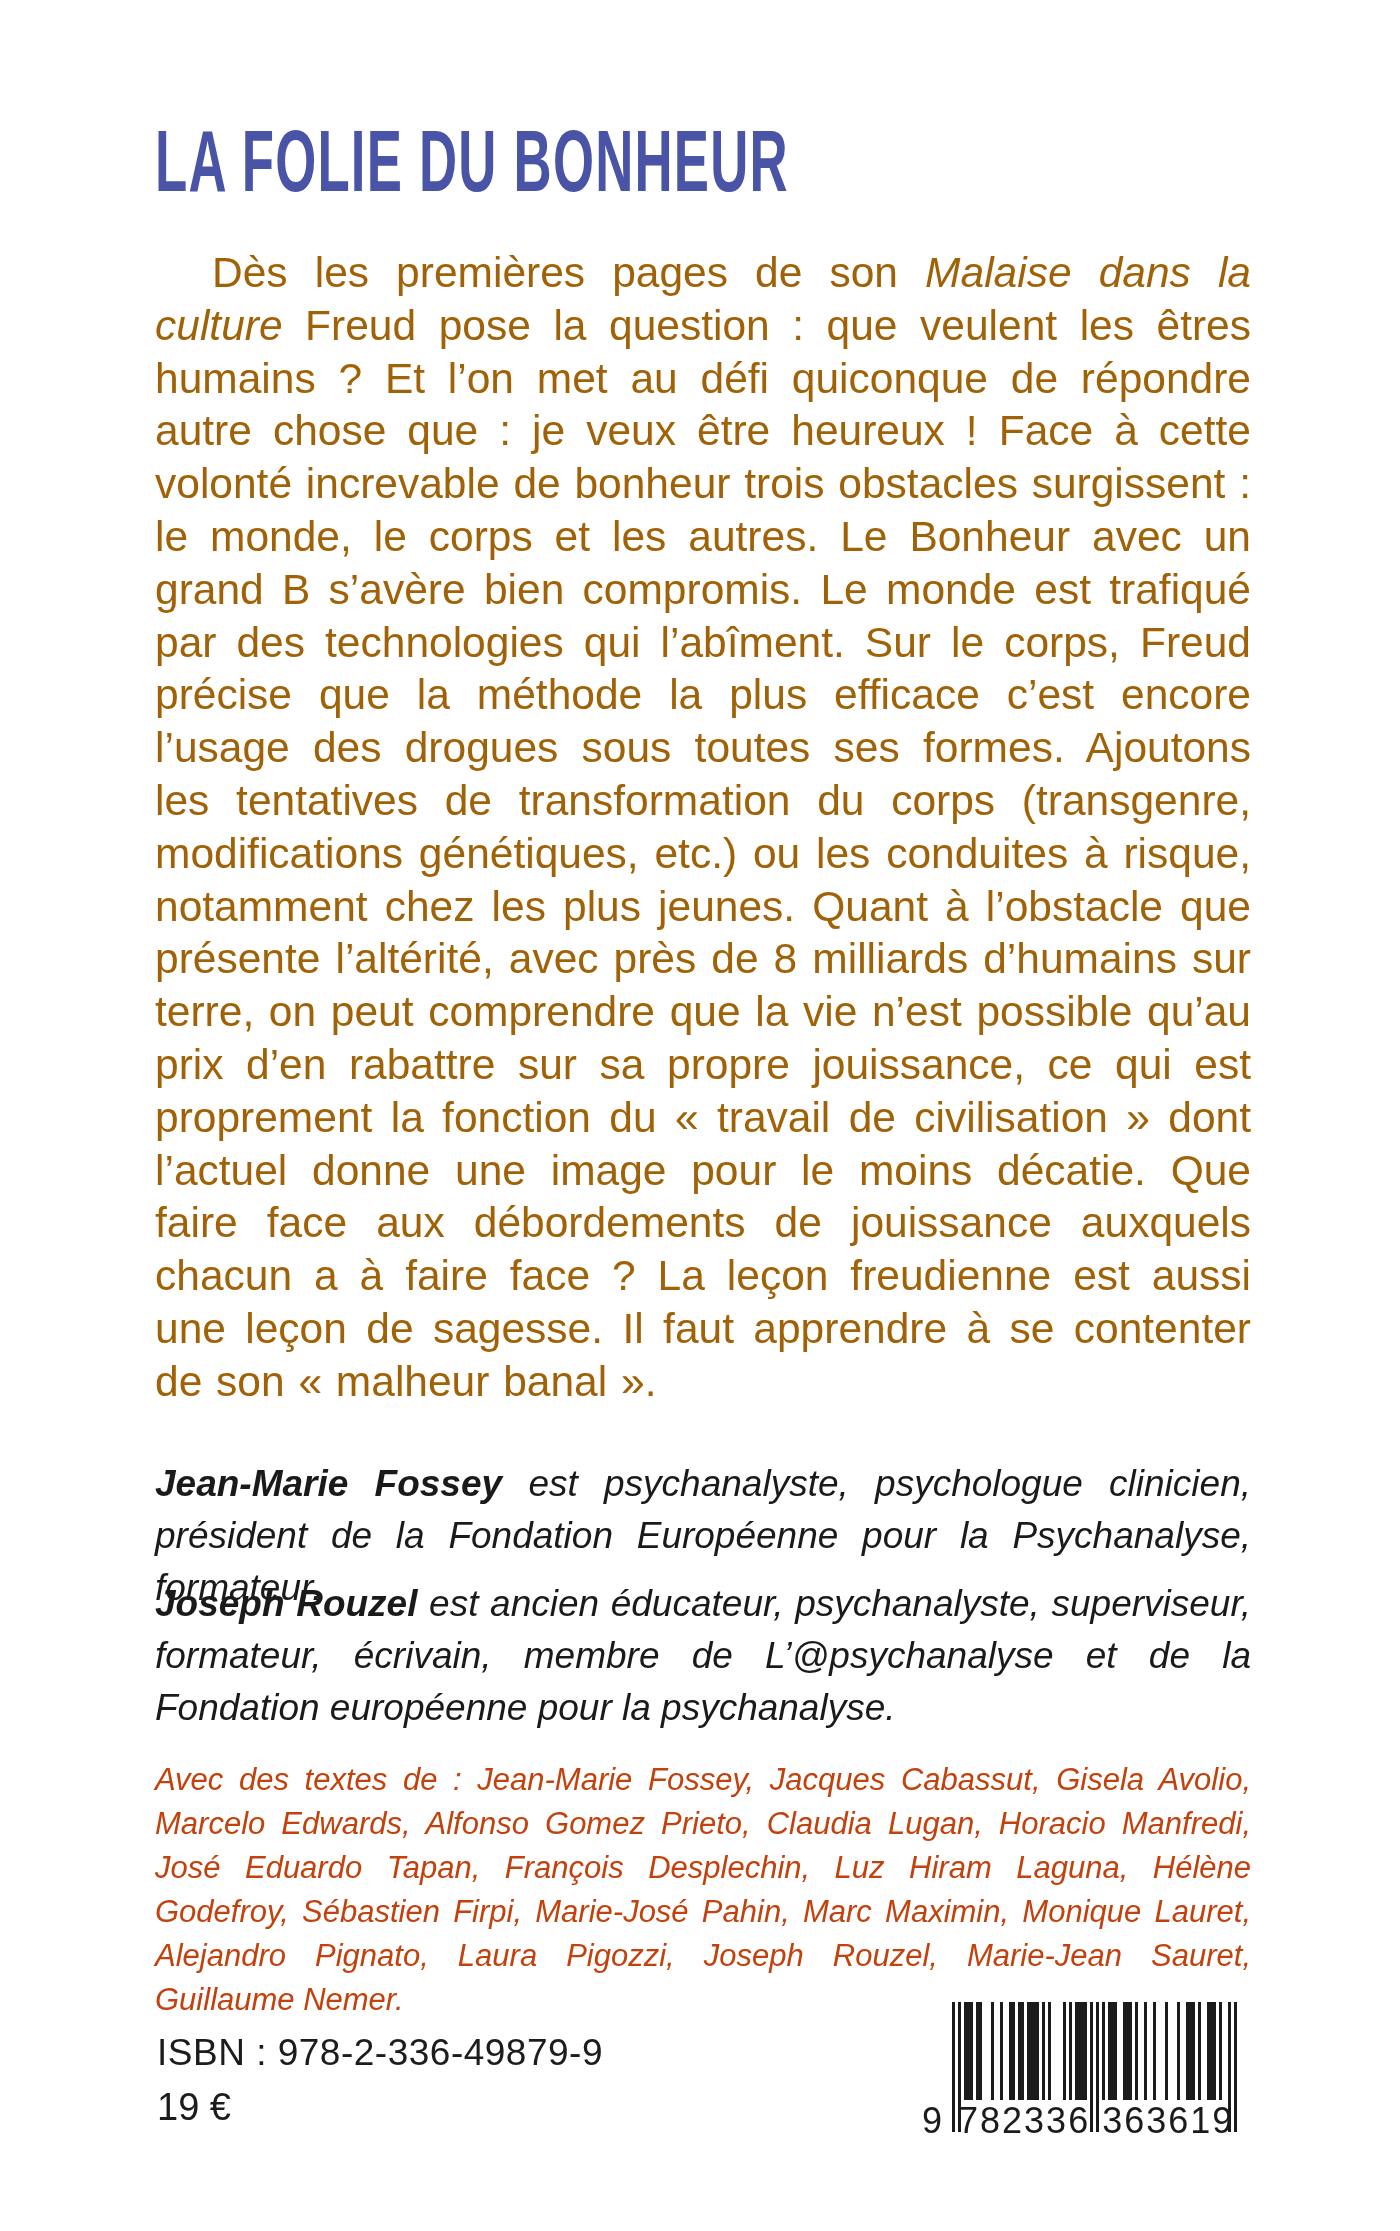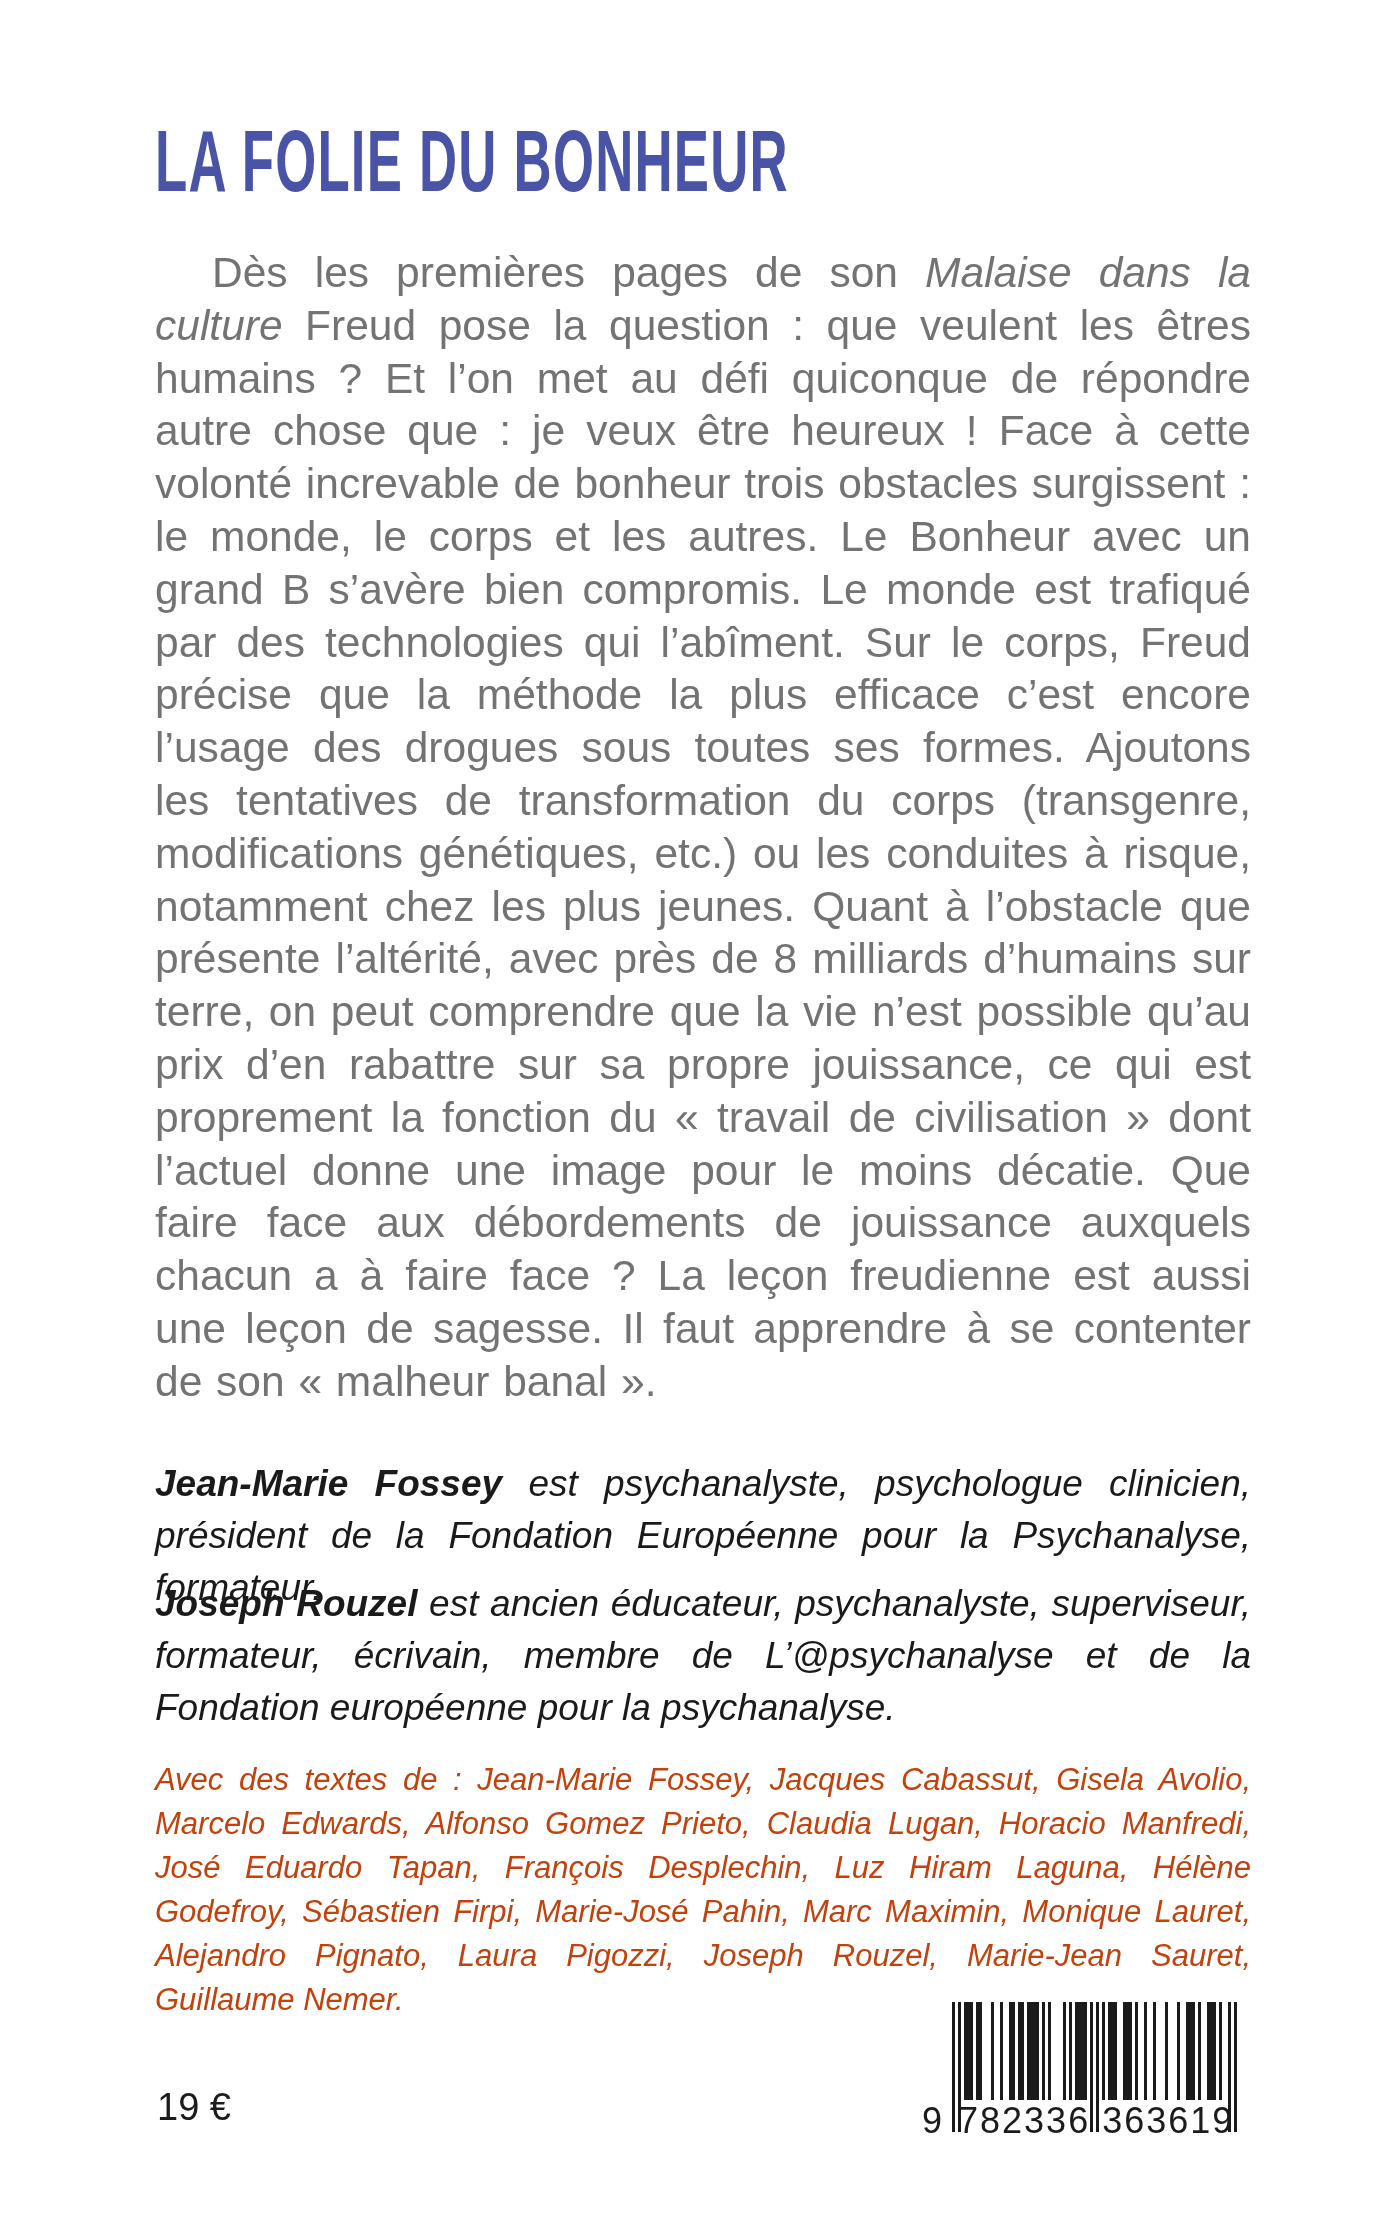--- a/index.html
+++ b/index.html
@@ -36,21 +36,21 @@
     position: absolute;
     left: 155px;
     top: 247px;
     width: 1096px;
     margin: 0;
     font-size: 42.5px;
     line-height: 52.8px;
     text-align: justify;
     text-indent: 57px;
     word-spacing: 2px;
-    color: #737373;
+    color: #a16207;
   }
   .synopsis .it { font-style: italic; }
   .bio {
     position: absolute;
     left: 155px;
     width: 1096px;
     margin: 0;
     font-size: 37px;
     line-height: 52px;
     font-style: italic;
@@ -126,20 +126,21 @@
   <h1 class="book-title">LA FOLIE DU BONHEUR</h1>
 
   <p class="synopsis"><span>Dès les premières pages de son </span><span class="it">Malaise dans la culture</span><span> Freud pose la question : que veulent les êtres humains ? Et l’on met au défi quiconque de répondre autre chose que : je veux être heureux ! Face à cette volonté increvable de bonheur trois obstacles surgissent : le monde, le corps et les autres. Le Bonheur avec un grand B s’avère bien compromis. Le monde est trafiqué par des technologies qui l’abîment. Sur le corps, Freud précise que la méthode la plus efficace c’est encore l’usage des drogues sous toutes ses formes. Ajoutons les tentatives de transformation du corps (transgenre, modifications génétiques, etc.) ou les conduites à risque, notamment chez les plus jeunes. Quant à l’obstacle que présente l’altérité, avec près de 8 milliards d’humains sur terre, on peut comprendre que la vie n’est possible qu’au prix d’en rabattre sur sa propre jouissance, ce qui est proprement la fonction du « travail de civilisation » dont l’actuel donne une image pour le moins décatie. Que faire face aux débordements de jouissance auxquels chacun a à faire face ? La leçon freudienne est aussi une leçon de sagesse. Il faut apprendre à se contenter de son « malheur banal ».</span></p>
 
   <p class="bio bio-2"><span class="author-name">Joseph Rouzel</span><span> est ancien éducateur, psychanalyste, superviseur, formateur, écrivain, membre de L’@psychanalyse et de la Fondation européenne pour la psychanalyse.</span></p>
 
   <p class="bio bio-1"><span class="author-name">Jean-Marie Fossey</span><span> est psychanalyste, psychologue clinicien, président de la Fondation Européenne pour la Psychanalyse, formateur.</span></p>
 
   <p class="contributors">Avec des textes de : Jean-Marie Fossey, Jacques Cabassut, Gisela Avolio, Marcelo Edwards, Alfonso Gomez Prieto, Claudia Lugan, Horacio Manfredi, José Eduardo Tapan, François Desplechin, Luz Hiram Laguna, Hélène Godefroy, Sébastien Firpi, Marie-José Pahin, Marc Maximin, Monique Lauret, Alejandro Pignato, Laura Pigozzi, Joseph Rouzel, Marie-Jean Sauret, Guillaume Nemer.</p>
 
+  <div class="isbn">ISBN : 978-2-336-49879-9</div>
 
   <div class="price">19 €</div>
 
   <div class="barcode">
     <div class="barcode-bars">
         <div class="bc-mod bar guard"></div>
         <div class="bc-mod guard"></div>
         <div class="bc-mod bar guard"></div>
         <div class="bc-mod"></div>
         <div class="bc-mod bar"></div>

